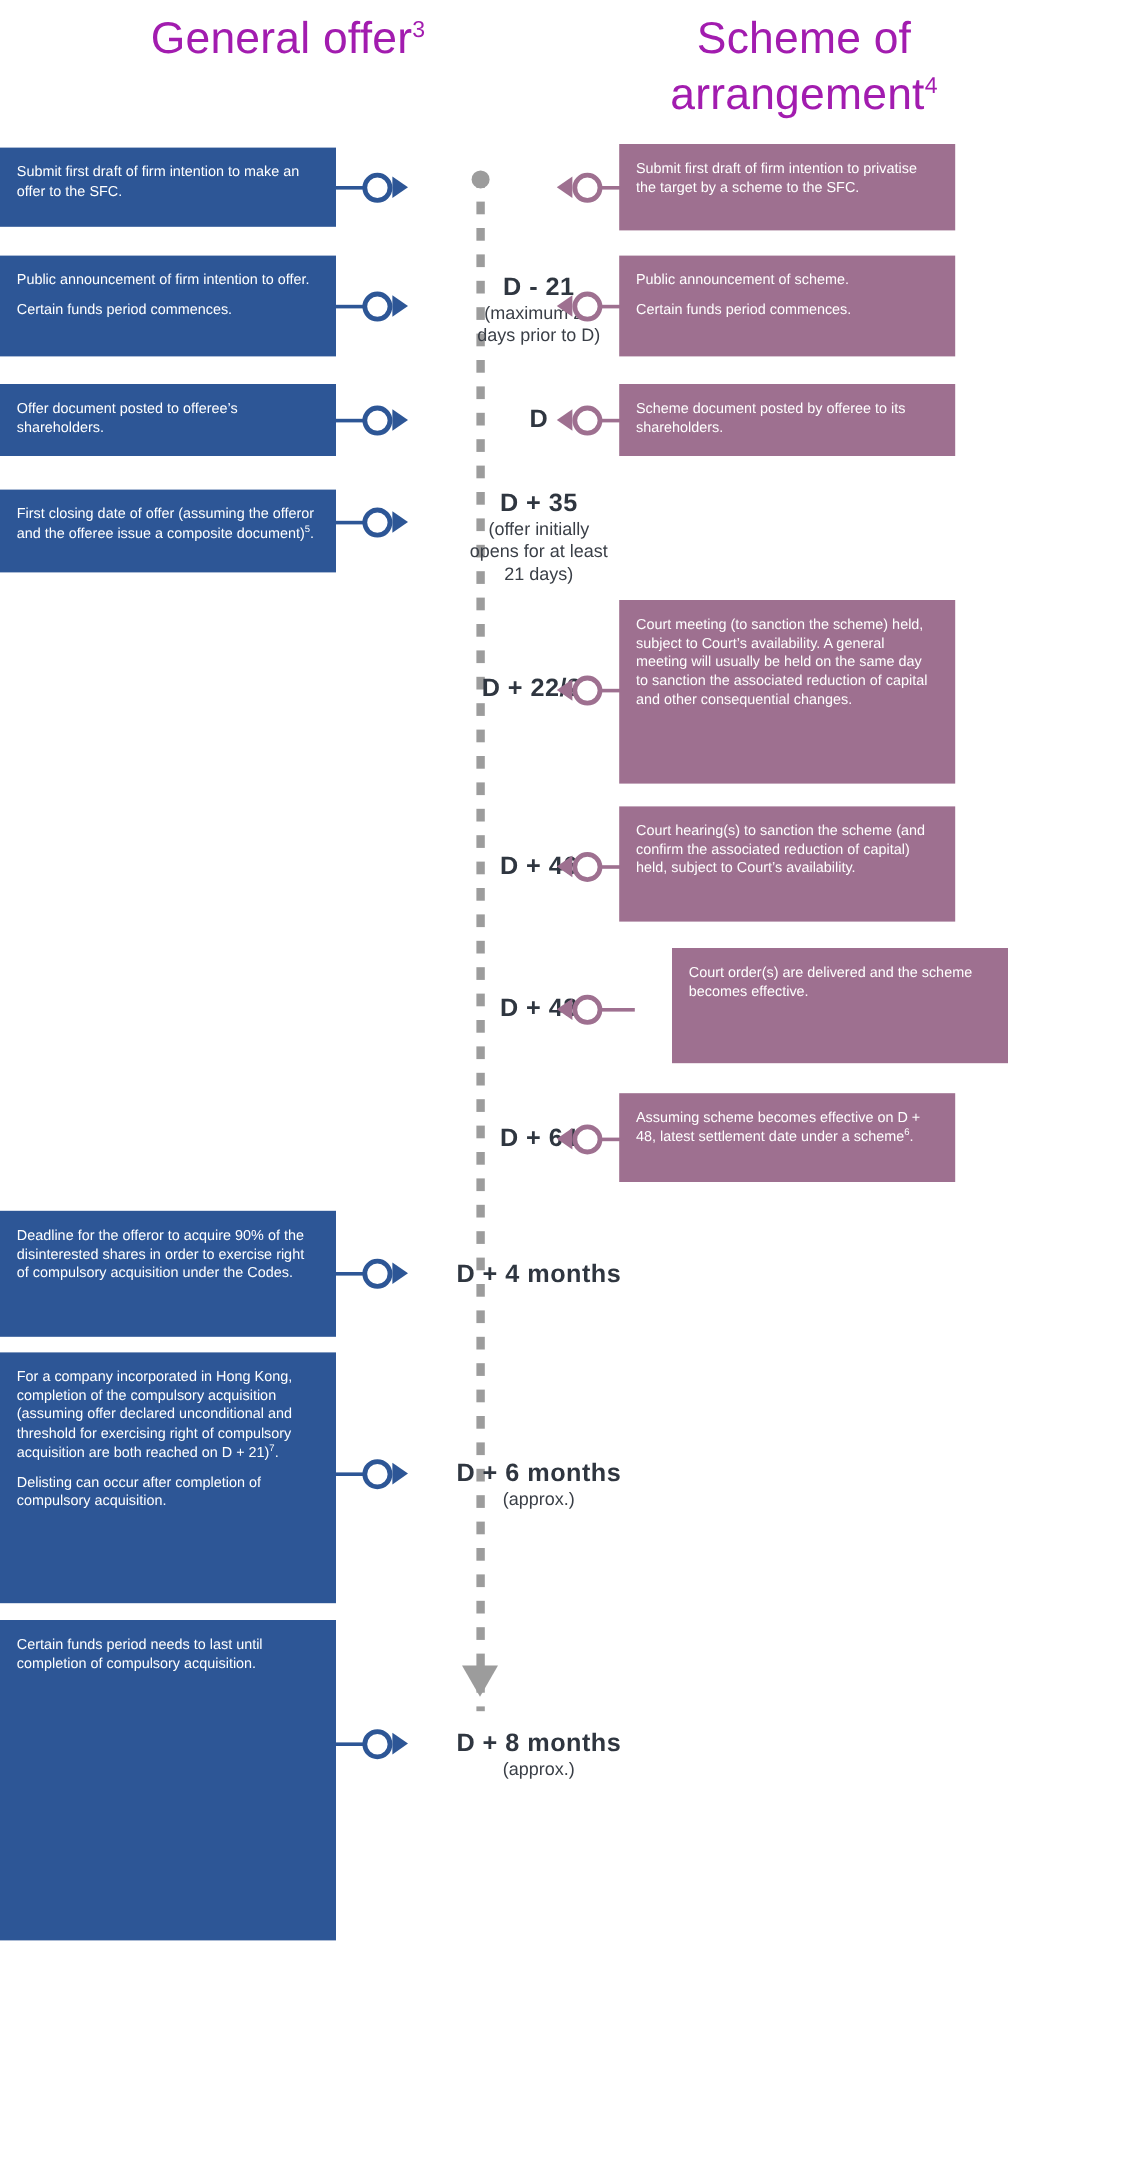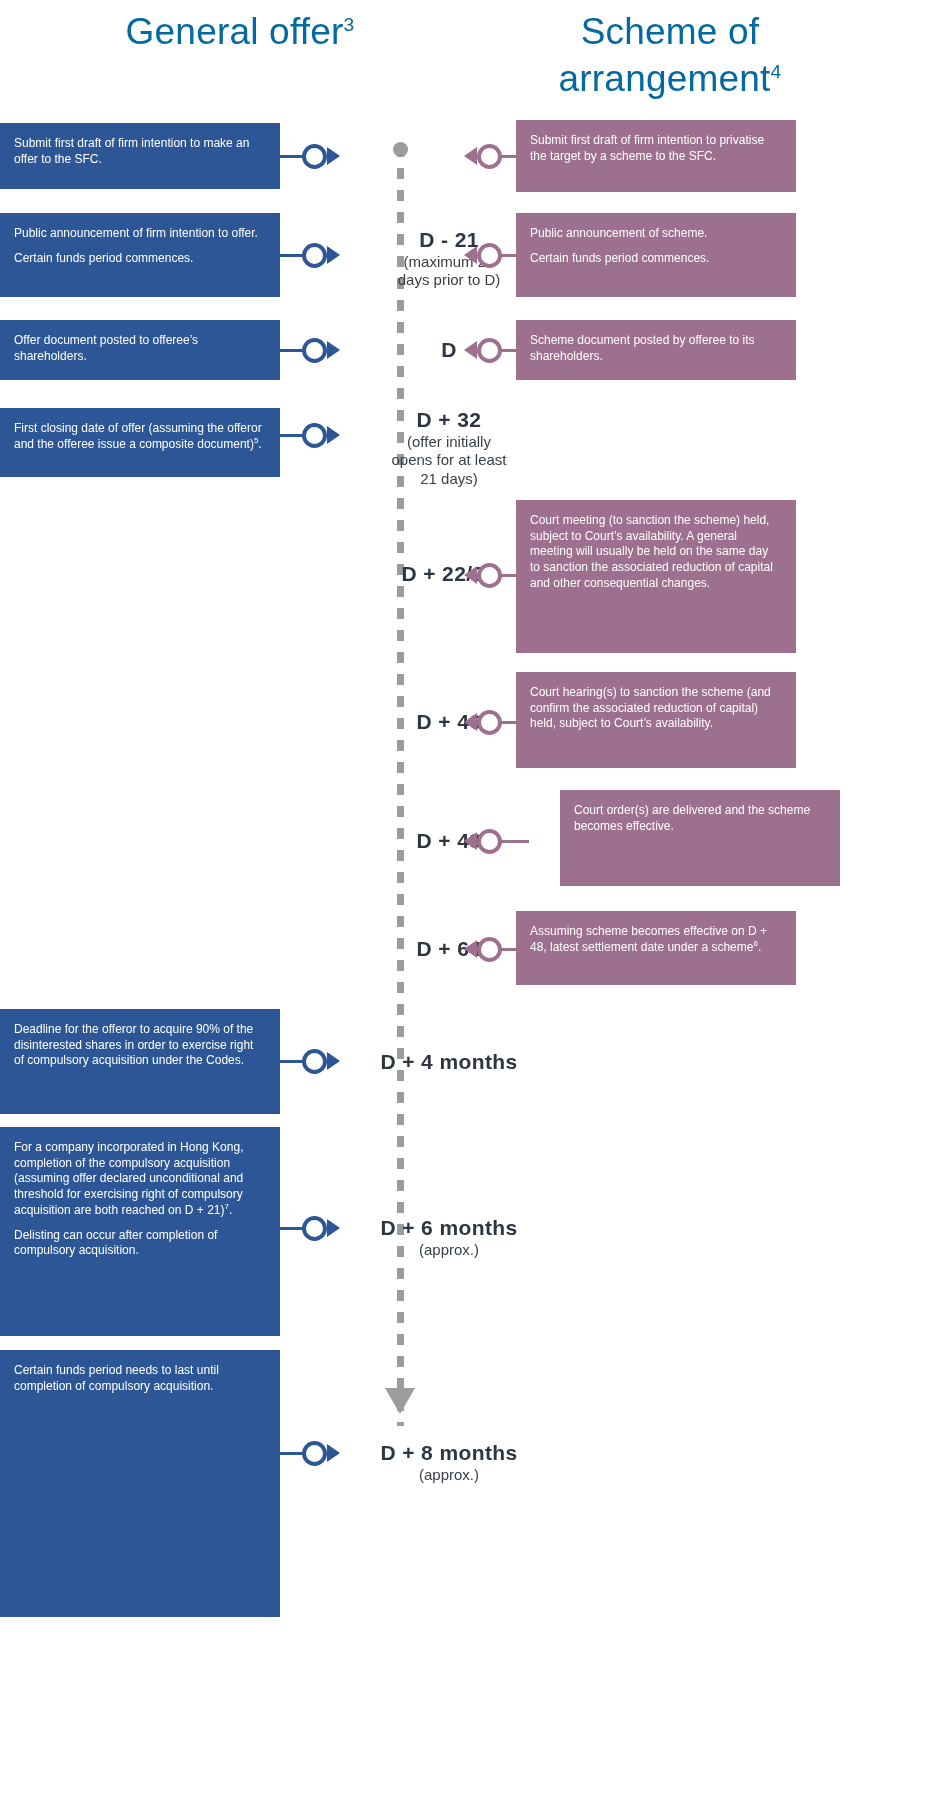--- a/index.html
+++ b/index.html
@@ -12,21 +12,21 @@
     height: 1817px;
     position: relative;
     font-family: "Liberation Sans", sans-serif;
     overflow: hidden;
   }
 
   
   .col-heading {
     position: absolute;
     text-align: center;
-    color: #0369a1;
+    color: #a21caf;
     font-weight: 300;
     font-size: 37px;
     line-height: 1.28;
     letter-spacing: 0.2px;
   }
   .col-heading sup {
     font-size: 0.52em;
     vertical-align: super;
     line-height: 0;
   }
@@ -153,21 +153,21 @@
 <div class="date-label anchor-left" style="left:334px; top:228px;">
   <span class="date-main">D - 21</span>
   <span class="date-sub">(maximum 21<br>days prior to D)</span>
 </div>
 
 <div class="date-label anchor-left" style="left:334px; top:338px;">
   <span class="date-main">D</span>
 </div>
 
 <div class="date-label anchor-left" style="left:334px; top:408px;">
-  <span class="date-main">D + 32</span>
+  <span class="date-main">D + 35</span>
   <span class="date-sub">(offer initially<br>opens for at least<br>21 days)</span>
 </div>
 
 <div class="date-label anchor-left" style="left:334px; top:562px;">
   <span class="date-main">D + 22/23</span>
 </div>
 
 <div class="date-label anchor-left" style="left:334px; top:710px;">
   <span class="date-main">D + 46</span>
 </div>

